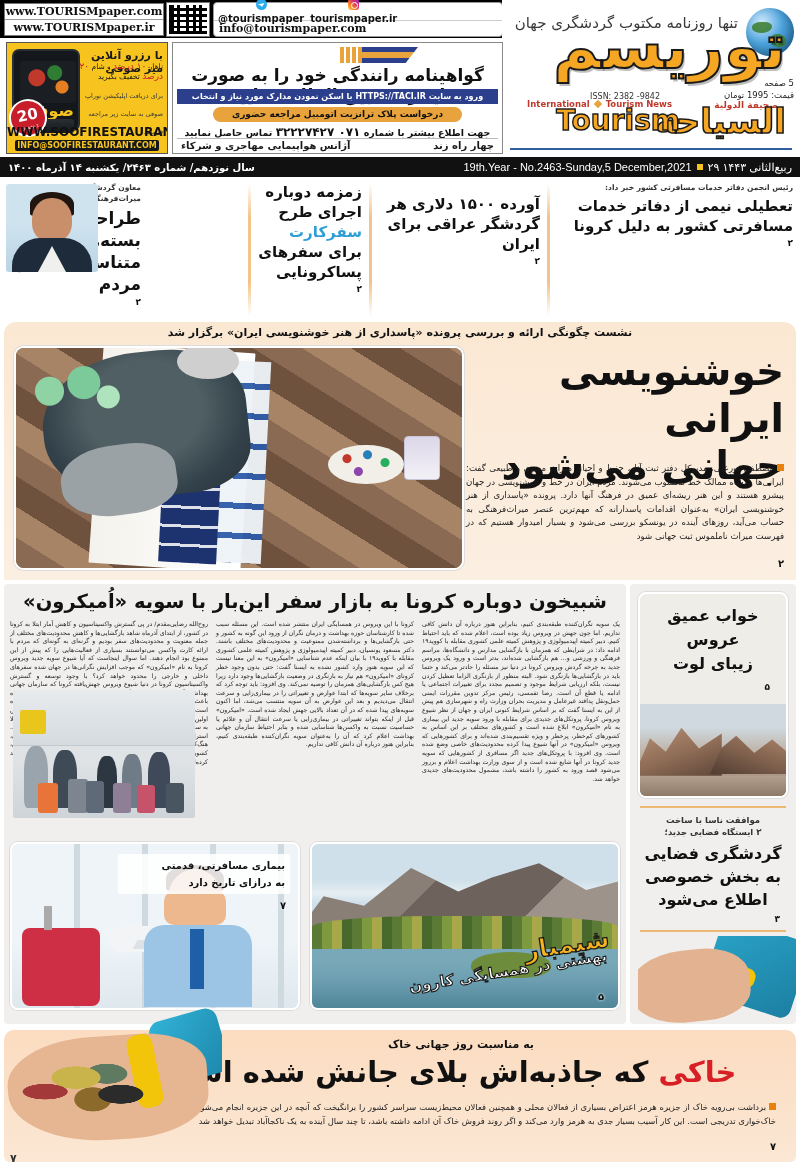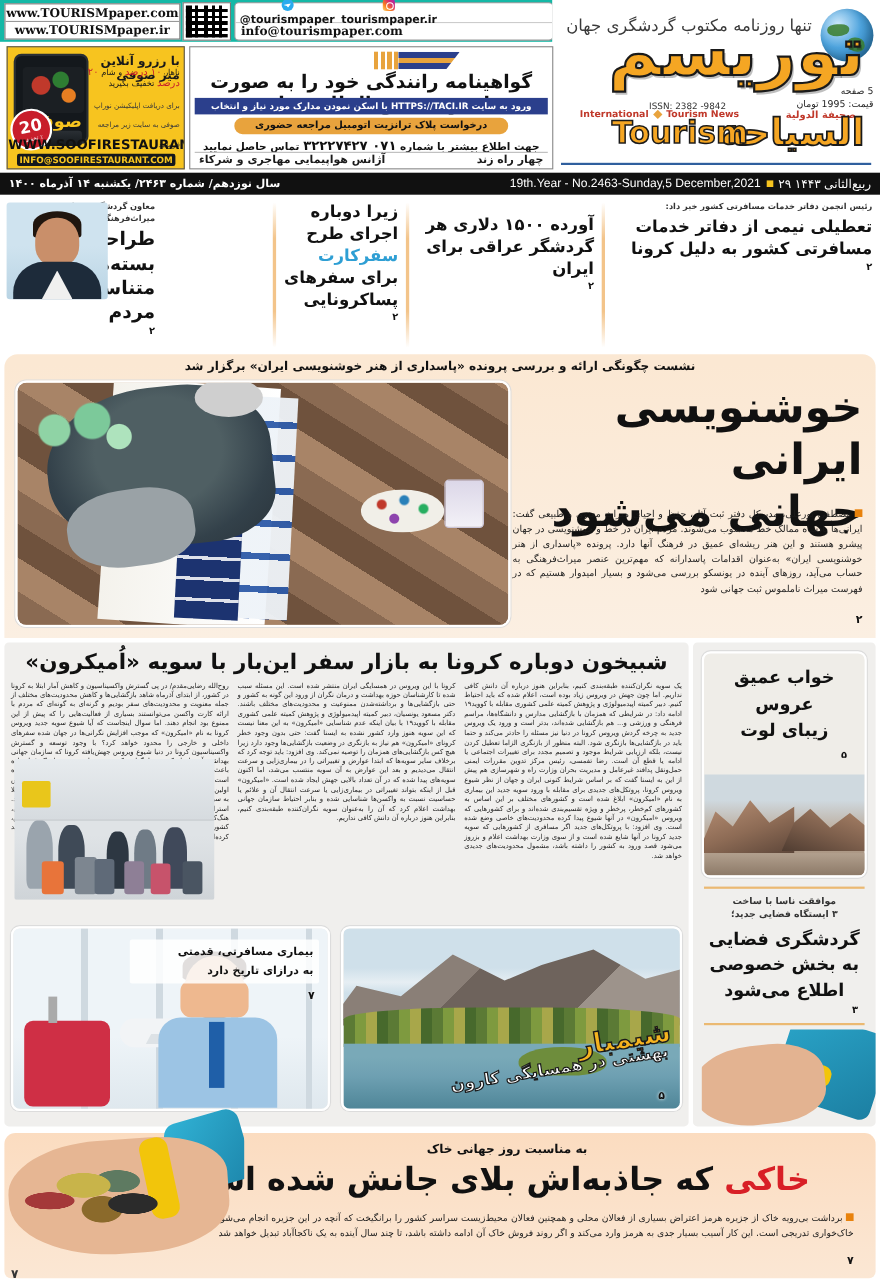--- a/index.html
+++ b/index.html
@@ -6,21 +6,21 @@
   * { box-sizing: border-box; margin: 0; padding: 0; }
   html, body {
     width: 800px; height: 1167px;
     background: #ffffff;
     font-family: "DejaVu Sans", "Liberation Sans", sans-serif;
     overflow: hidden;
   }
   .page { position: relative; width: 800px; height: 1167px; background:#fff; }
 
   
-  .topbar { position:absolute; left:0; top:0; width:800px; height:38px; background:#14b8a6; }
+  .topbar { position:absolute; left:0; top:0; width:800px; height:38px; background:#000000; }
   .tb-left { position:absolute; left:4px; top:3px; width:160px; height:33px;
              border:1px solid #777; background:#fff; }
   .tb-url { height:16px; line-height:16px; text-align:center; direction:ltr;
             font-family:"DejaVu Serif","Liberation Serif",serif; font-size:11px; font-weight:bold; color:#111; }
   .tb-url.top { border-bottom:1px solid #999; }
   .qr-box { position:absolute; left:166px; top:2px; width:44px; height:35px;
             border:1px solid #777; background:#fff; padding:2px; }
   .qr { width:100%; height:100%;
         background-image:
           linear-gradient(90deg,#000 14%,transparent 14%,transparent 22%,#000 22%,#000 30%,transparent 30%,transparent 44%,#000 44%,#000 52%,transparent 52%,transparent 62%,#000 62%,#000 70%,transparent 70%,transparent 78%,#000 78%,#000 86%,transparent 86%),
@@ -439,21 +439,21 @@
         <div class="tz-kicker">معاون گردشگری وزارت میراث‌فرهنگی مطرح کرد:</div>
         <div class="tz-title">طراحی بسته‌های سفر متناسب با وسع مردم</div>
         <div class="tz-pg">۲</div>
       </div>
     </div>
 
     <div class="tz-sep"></div>
 
     <div class="tz" style="width:118px">
       <div class="tz-title small">
-        <div>زیرا دوباره اجرای طرح</div>
+        <div>زمزمه دوباره اجرای طرح</div>
         <div class="accent">سفرکارت</div>
         <div>برای سفرهای پساکرونایی</div>
       </div>
       <div class="tz-pg">۲</div>
     </div>
 
     <div class="tz-sep"></div>
 
     <div class="tz" style="width:175px; padding-top:16px">
       <div class="tz-title small">آورده ۱۵۰۰ دلاری هر گردشگر عراقی برای ایران</div>

